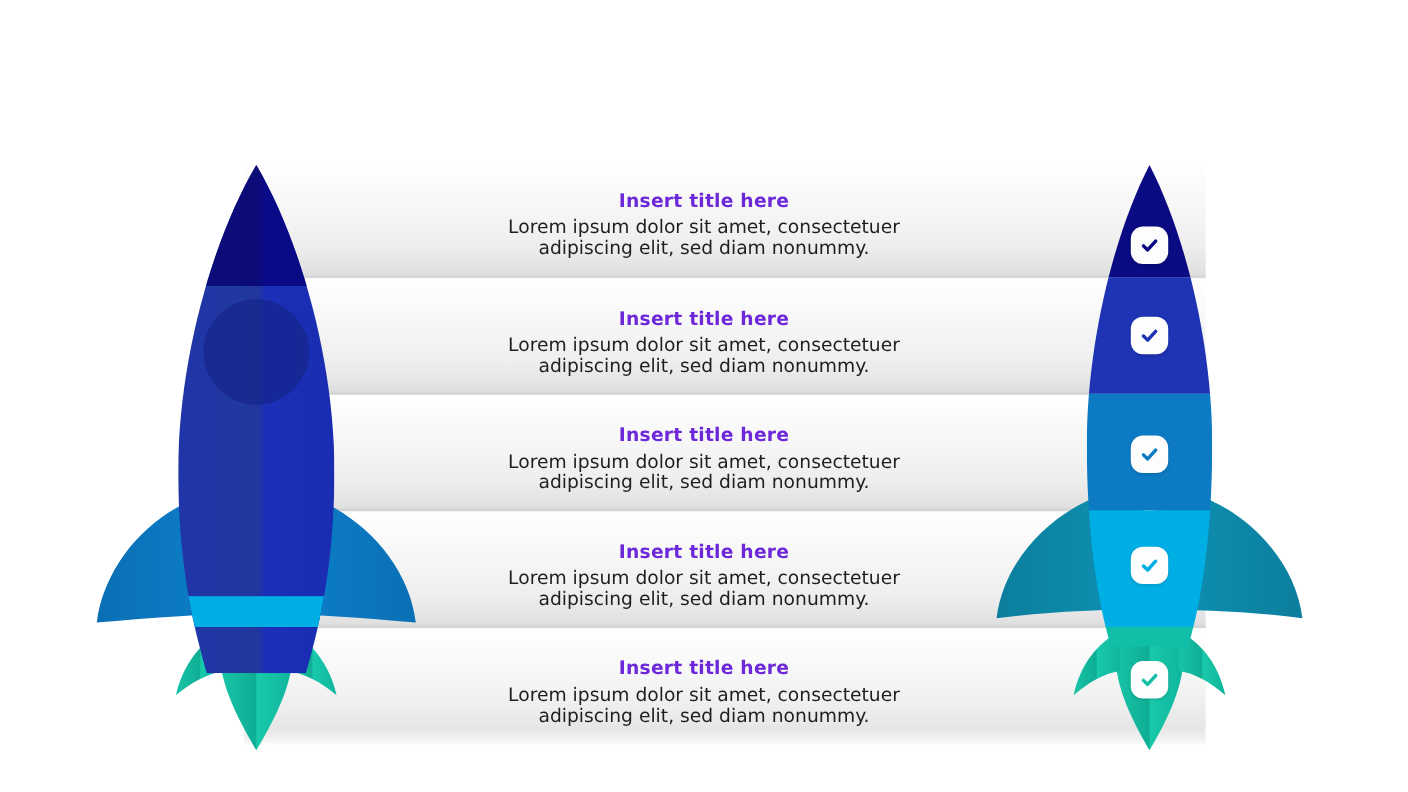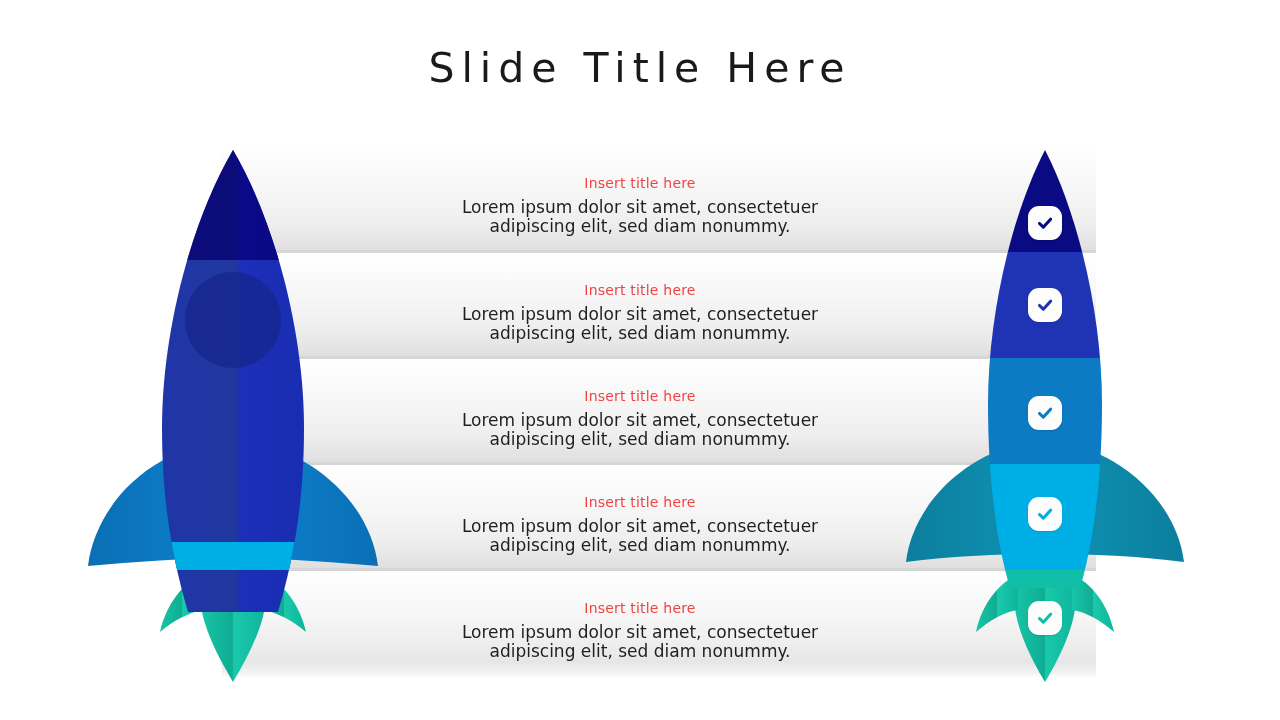--- a/index.html
+++ b/index.html
@@ -69,25 +69,25 @@
 
   
   .row-text {
     position: absolute;
     left: 400px;
     width: 480px;
     text-align: center;
     color: #1c1c1c;
   }
   .row-title {
-    font-size: 14px;
-    font-weight: normal;
+    font-size: 17px;
+    font-weight: bold;
     letter-spacing: 0.2px;
     line-height: 22px;
-    color: #ef4444;
+    color: #6d28d9;
   }
   .row-body {
     font-size: 17px;
     font-weight: 400;
     line-height: 19px;
     color: #1f1f1f;
     margin-top: 4px;
   }
 
   
@@ -111,21 +111,20 @@
     justify-content: center;
     box-shadow: 0 1px 2px rgba(0,0,0,0.10);
   }
   .badge svg { display: block; }
 </style>
 </head>
 <body>
 
 <div id="slide">
 
-  <div id="slide-title">Slide Title Here</div>
 
   <div id="bars">
     <div class="bar b0">
         <div class="bar-shade"></div>
       </div>
     <div class="bar b1">
         <div class="bar-shade"></div>
       </div>
     <div class="bar b2">
         <div class="bar-shade"></div>

